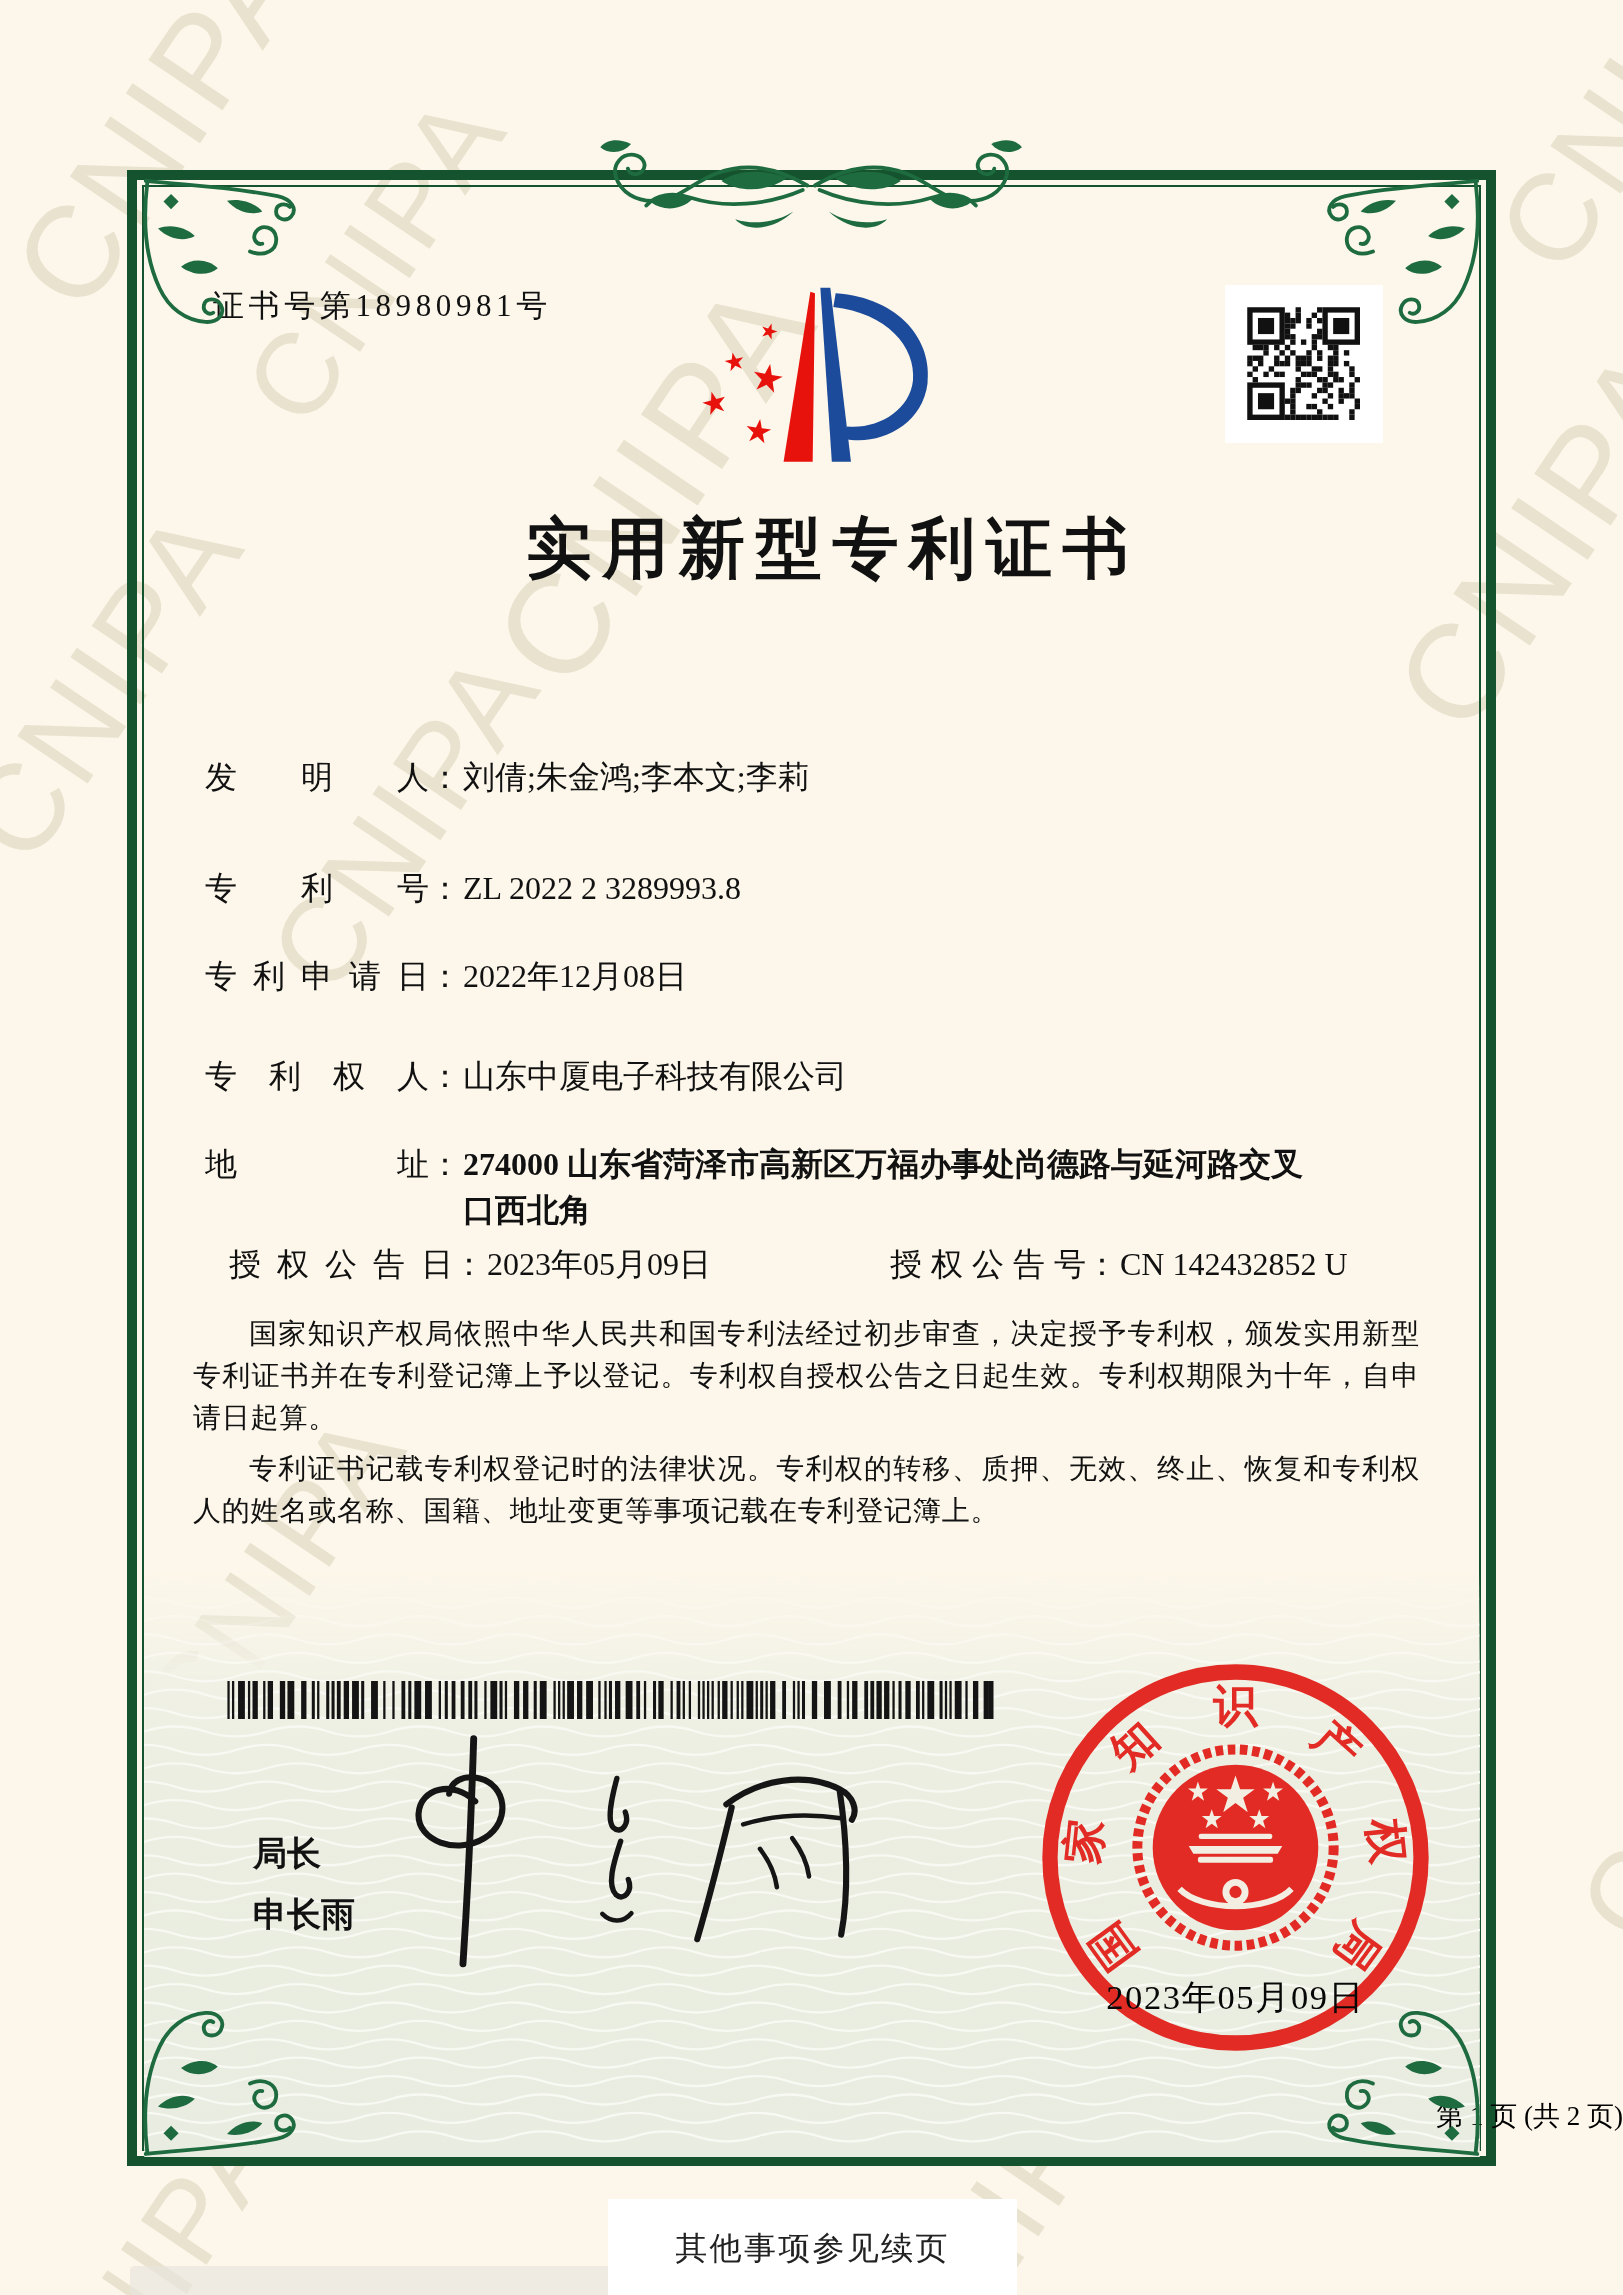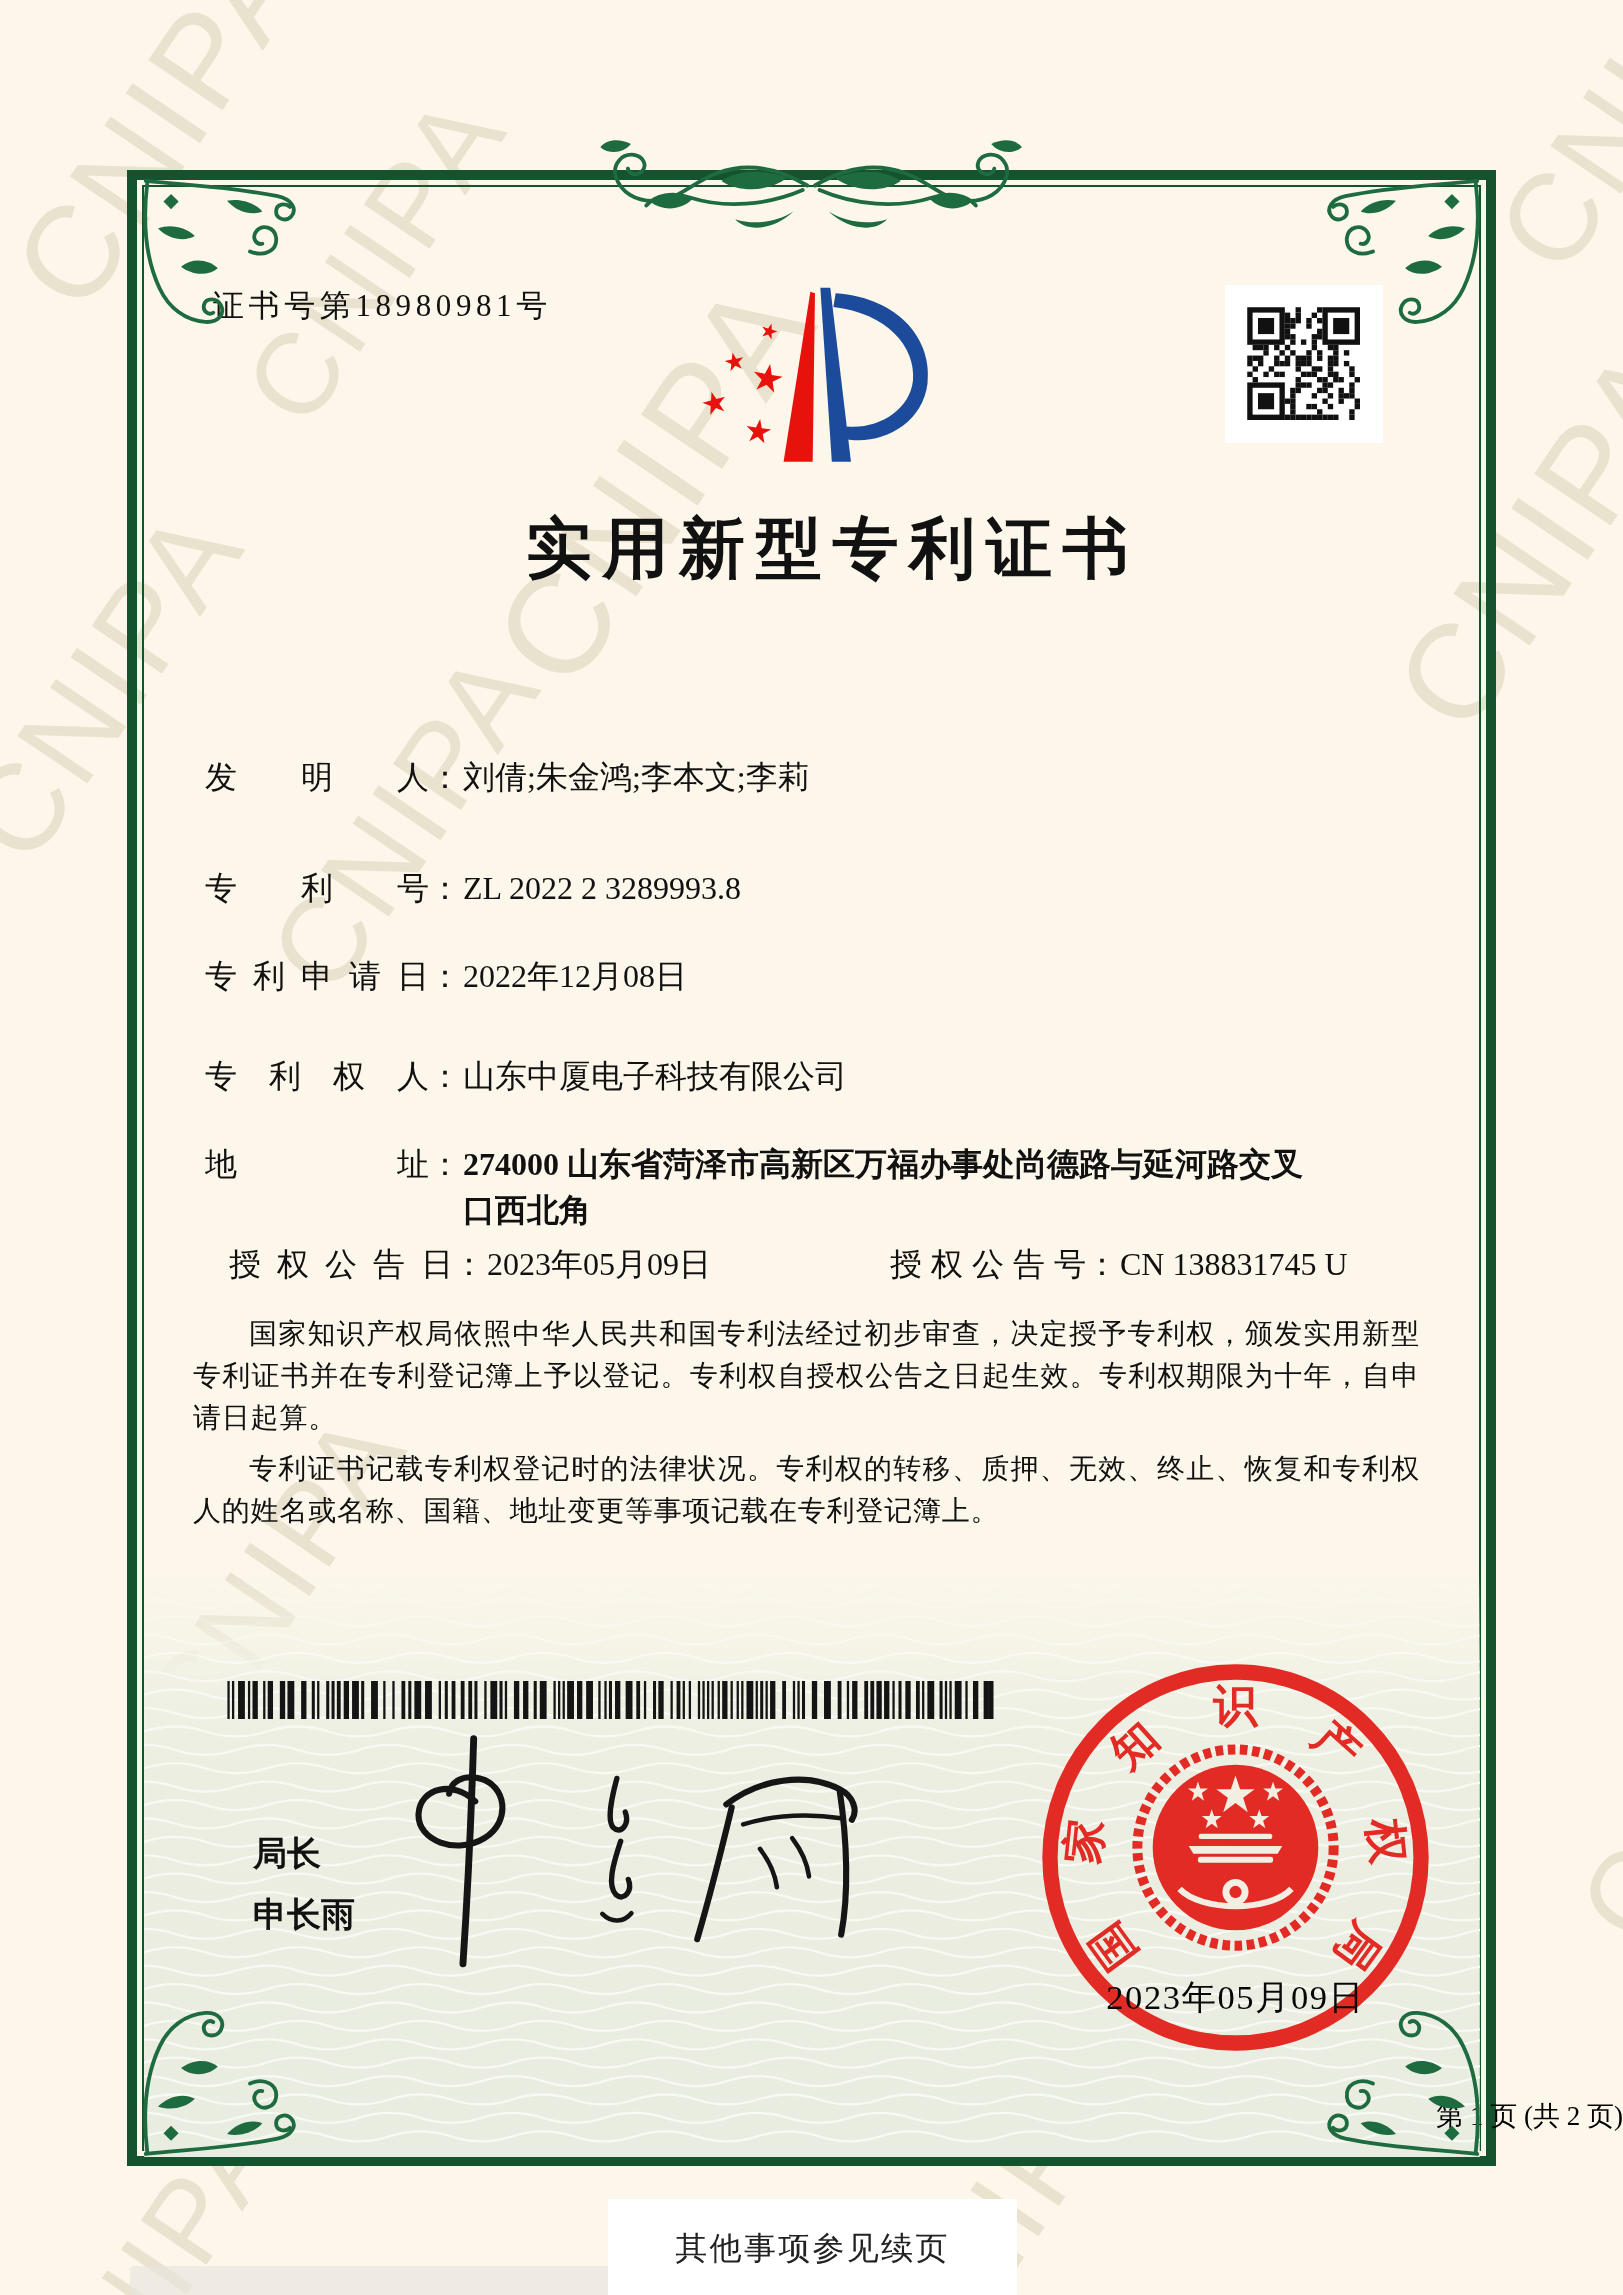--- a/index.html
+++ b/index.html
@@ -308,21 +308,21 @@
     </div>
     <div class="frow" style="top:1053px;">
       <span class="flabel">专利权人</span><span class="fcolon">：</span><span class="fvalue">山东中厦电子科技有限公司</span>
     </div>
     <div class="frow addr" style="top:1141px;">
       <span class="flabel">地址</span><span class="fcolon">：</span><span class="fvalue">274000 山东省菏泽市高新区万福办事处尚德路与延河路交叉口西北角</span>
     </div>
     <div class="frow" style="top:1241px;margin-left:24px;">
       <span class="flabel">授权公告日</span><span class="fcolon">：</span><span class="fvalue">2023年05月09日</span>
       <span class="grant2">
-        <span class="glabel">授权公告号</span><span class="fcolon">：</span><span class="fvalue">CN 138831745 U</span>
+        <span class="glabel">授权公告号</span><span class="fcolon">：</span><span class="fvalue">CN 142432852 U</span>
       </span>
     </div>
 
     <div class="paras">
       <p>国家知识产权局依照中华人民共和国专利法经过初步审查，决定授予专利权，颁发实用新型专利证书并在专利登记簿上予以登记。专利权自授权公告之日起生效。专利权期限为十年，自申请日起算。</p>
       <p>专利证书记载专利权登记时的法律状况。专利权的转移、质押、无效、终止、恢复和专利权人的姓名或名称、国籍、地址变更等事项记载在专利登记簿上。</p>
     </div>
 
     <svg class="barcode" width="779" height="38" viewBox="0 0 1016 50">
       <g>

